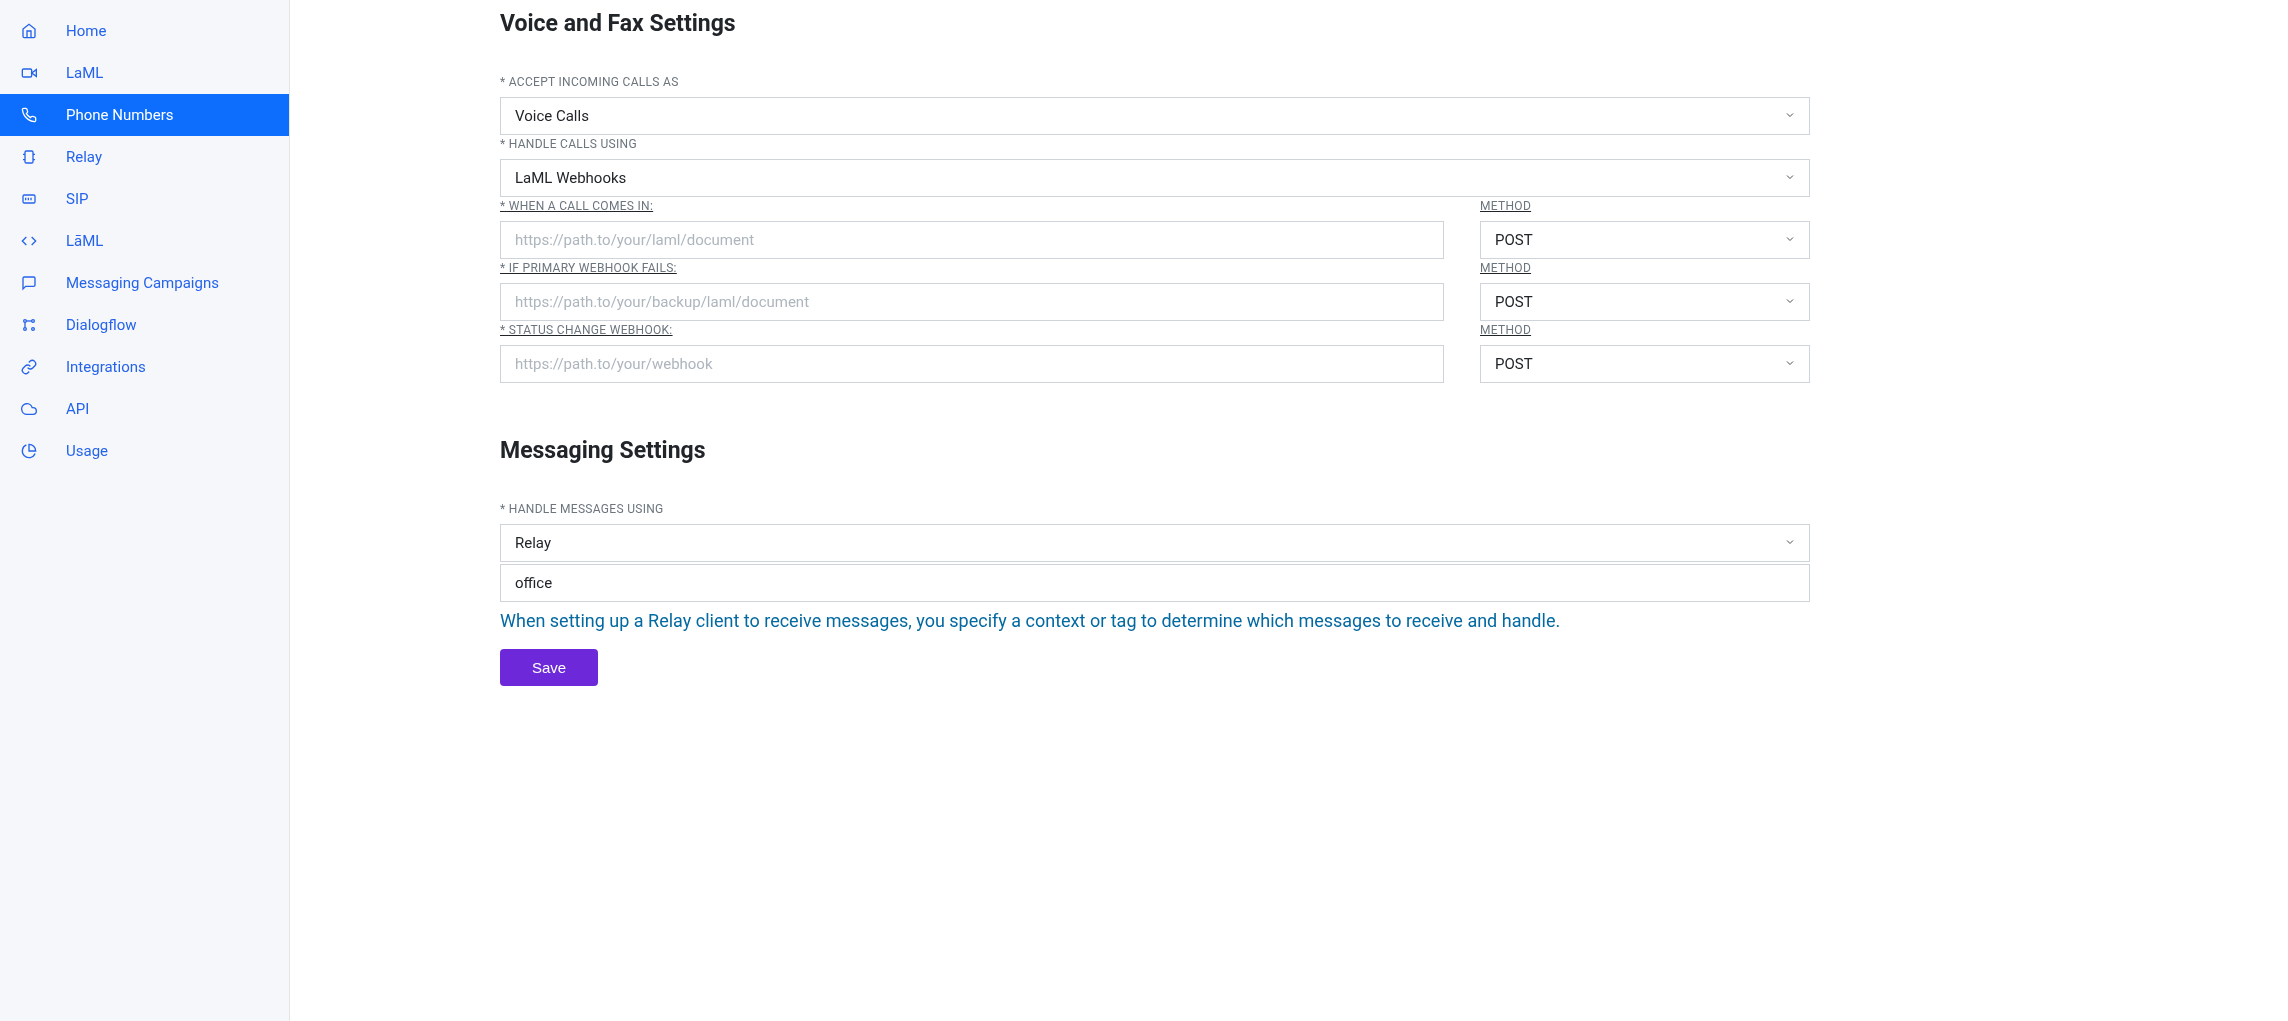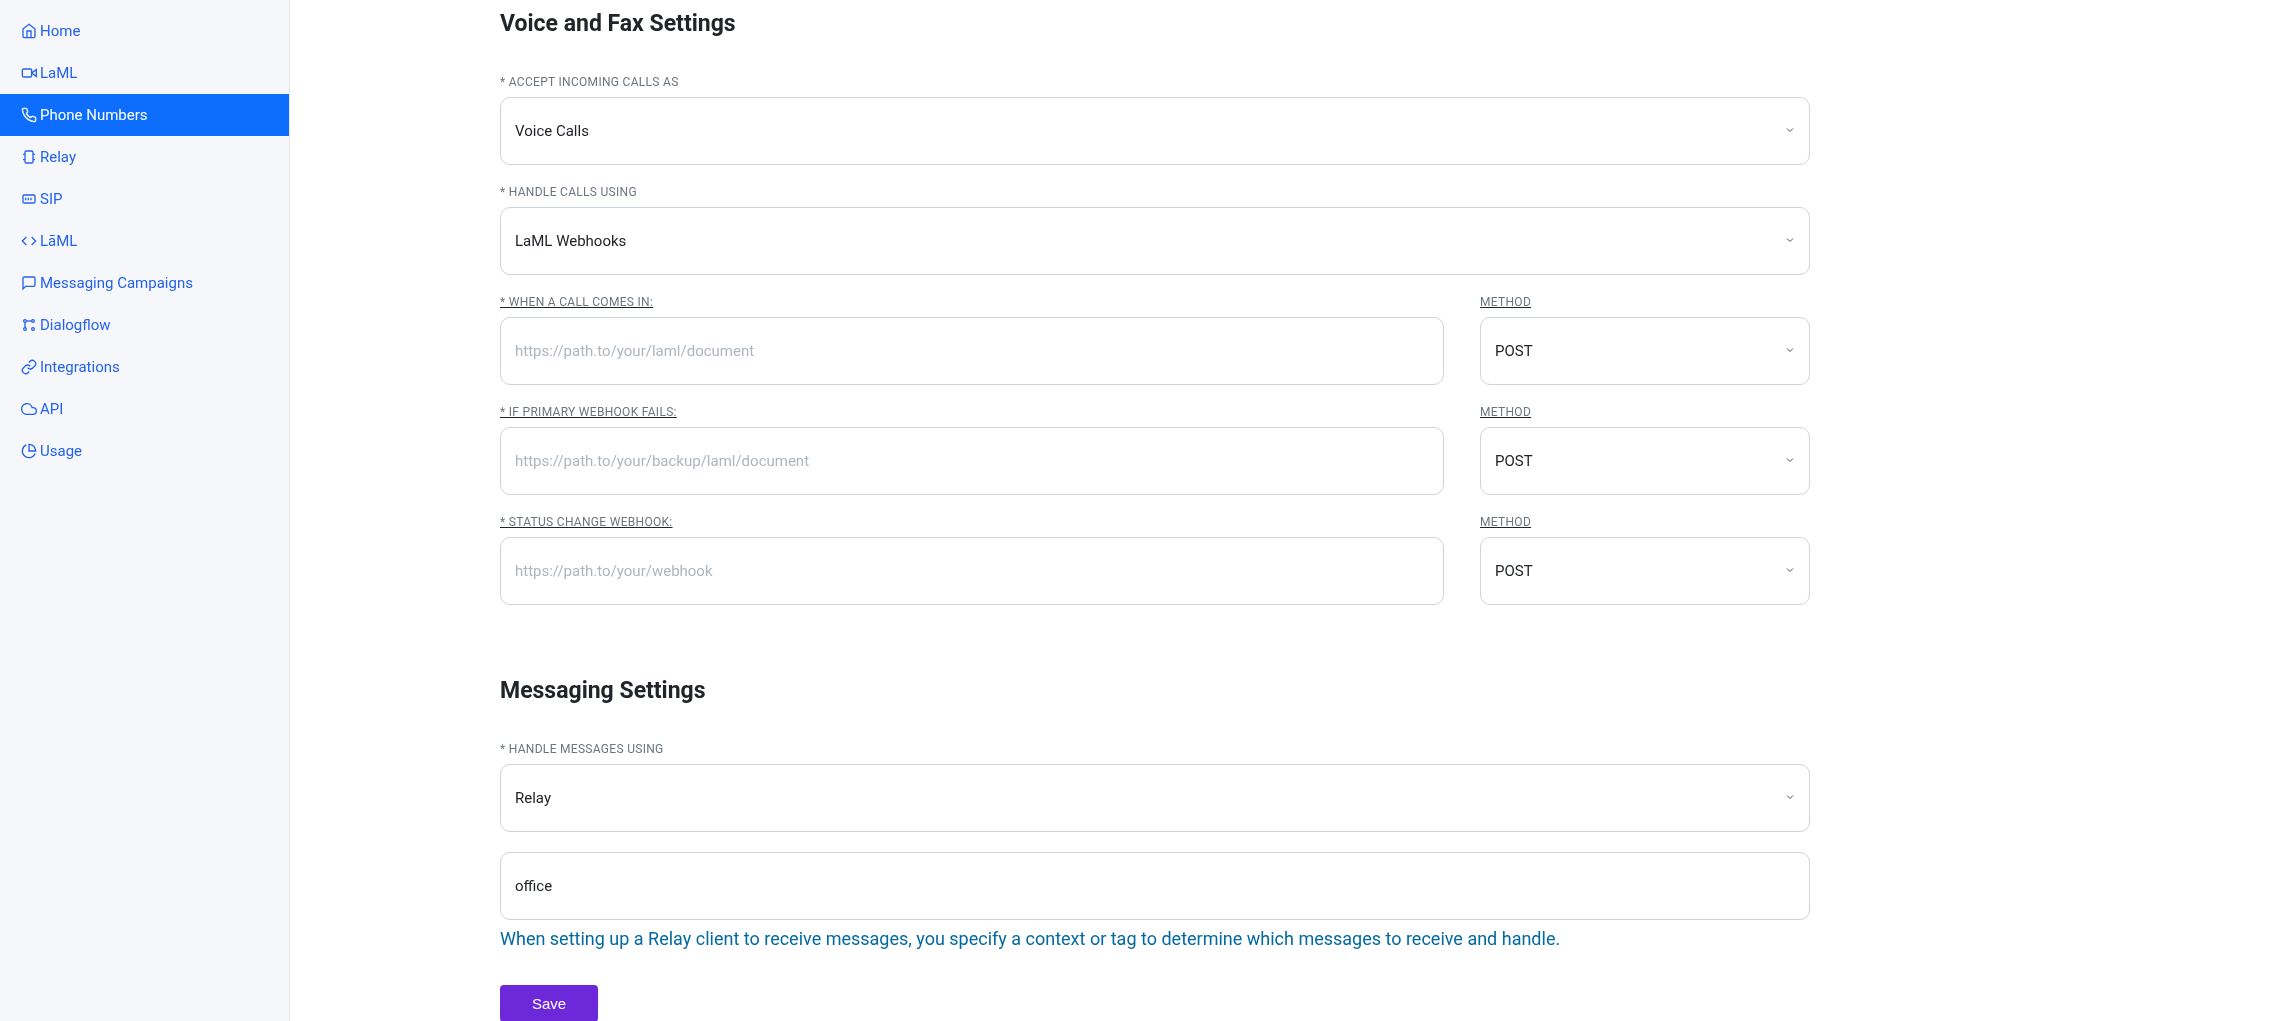--- a/index.html
+++ b/index.html
@@ -27,21 +27,21 @@
   padding-top: 10px;
 }
 
 .sidebar-item {
   display: flex;
   align-items: center;
   padding: 12px 20px;
   color: #2563eb;
   cursor: pointer;
   font-size: 15px;
-  gap: 2px;
+  gap: 28px;
 }
 
 .sidebar-item.active {
   background: #0d6efd;
   color: #ffffff;
 }
 
 .sidebar-item.active .icon {
   color: #ffffff;
 }
@@ -72,36 +72,36 @@
 }
 
 .section-title {
   font-size: 23px;
   font-weight: 700;
   color: #212529;
   margin-bottom: 38px;
 }
 
 .form-group {
-  margin-bottom: 20px;
+  margin-bottom: 2px;
 }
 
 .form-label {
   display: block;
   font-size: 12px;
   color: #6c757d;
   letter-spacing: 0.3px;
   margin-bottom: 8px;
 }
 
 .form-select, .form-input {
   width: 100%;
-  padding: 24px 14px;
+  padding: 9px 14px;
   border: 1px solid #ced4da;
-  border-radius: 10px;
+  border-radius: 0;
   font-size: 15px;
   color: #212529;
   background: #ffffff;
   font-family: inherit;
 }
 
 .form-input::placeholder {
   color: #adb5bd;
 }
 

